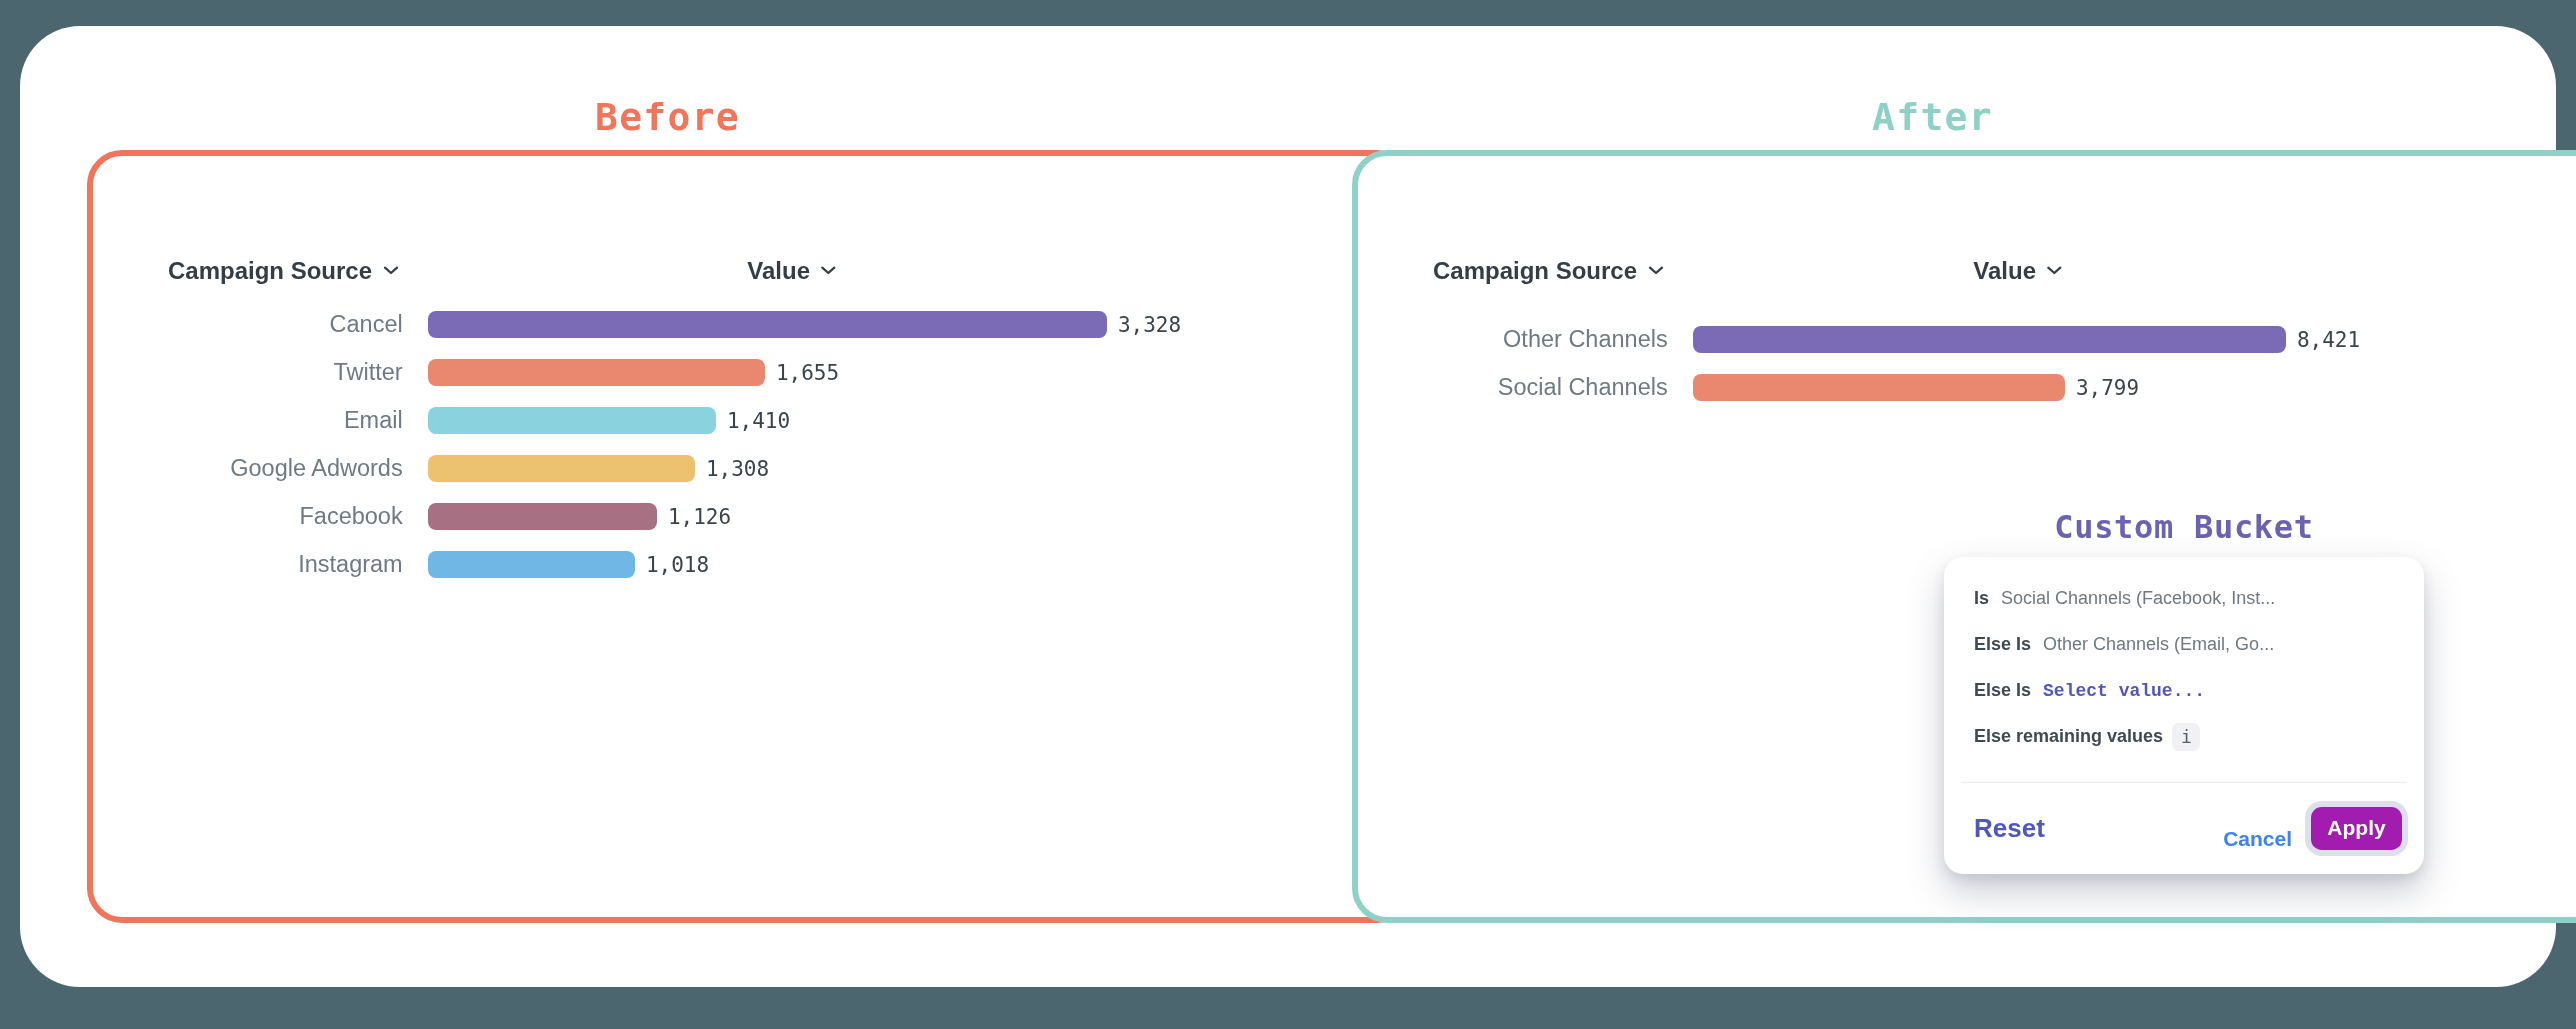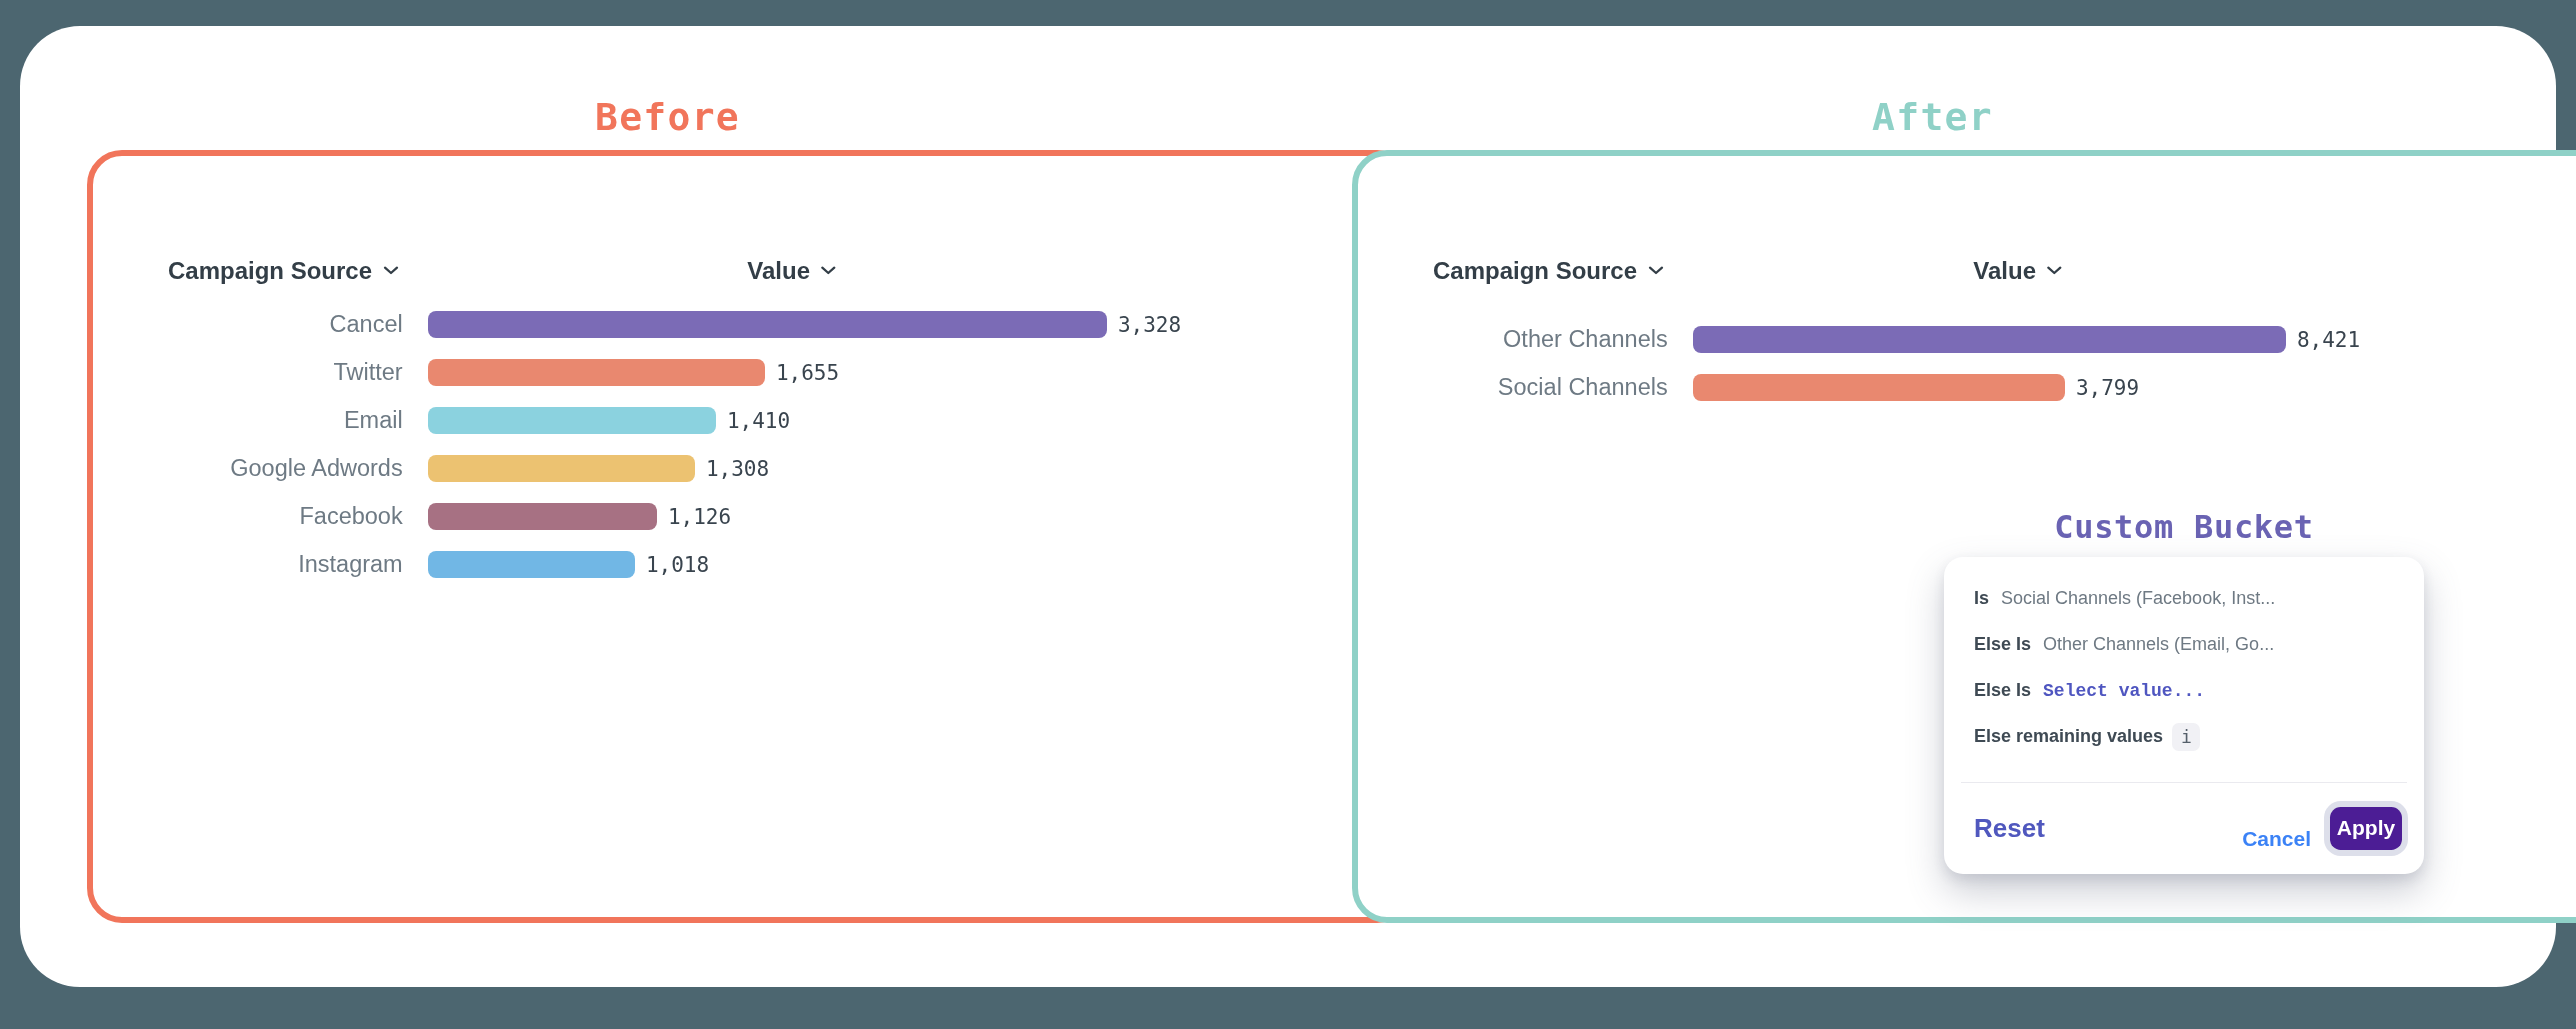--- a/index.html
+++ b/index.html
@@ -84,22 +84,22 @@
     font-size:18px;color:#555F6A;cursor:pointer;
   }
   .popup-divider{position:absolute;left:17.4px;right:17.4px;top:225px;height:1.3px;background:#EAEAEF;}
   .popup-footer{
     position:absolute;left:30px;right:22px;top:250px;height:43px;
     display:flex;align-items:center;
   }
   .reset-link{font-size:26px;font-weight:bold;color:#5058BE;cursor:pointer;}
   .cancel-link{margin-left:auto;font-size:21px;font-weight:bold;color:#3b82f6;cursor:pointer;margin-top:21px;}
   .apply-btn{
-    margin-left:19px;width:72px;height:43px;border:none;border-radius:10.7px;
-    background:#4c1d95;color:#ffffff;font-size:21px;font-weight:bold;
+    margin-left:19px;width:91px;height:43px;border:none;border-radius:10.7px;
+    background:#a21caf;color:#ffffff;font-size:21px;font-weight:bold;
     font-family:"Liberation Sans","DejaVu Sans",sans-serif;
     box-shadow:0 0 0 6px #DDDFEA;cursor:pointer;
   }
 </style>
 </head>
 <body>
 
 <div class="stage">
   <div class="card">
 

